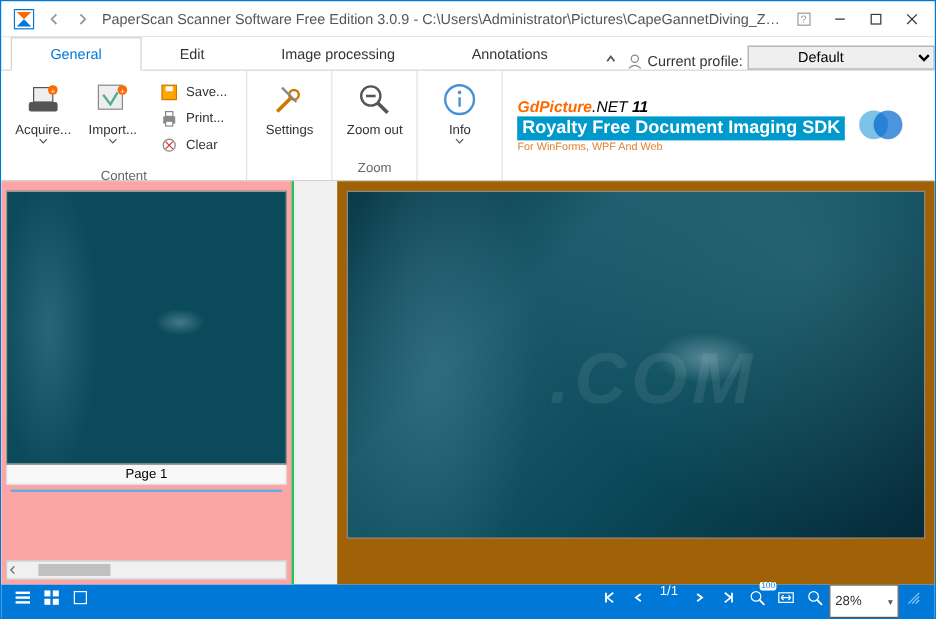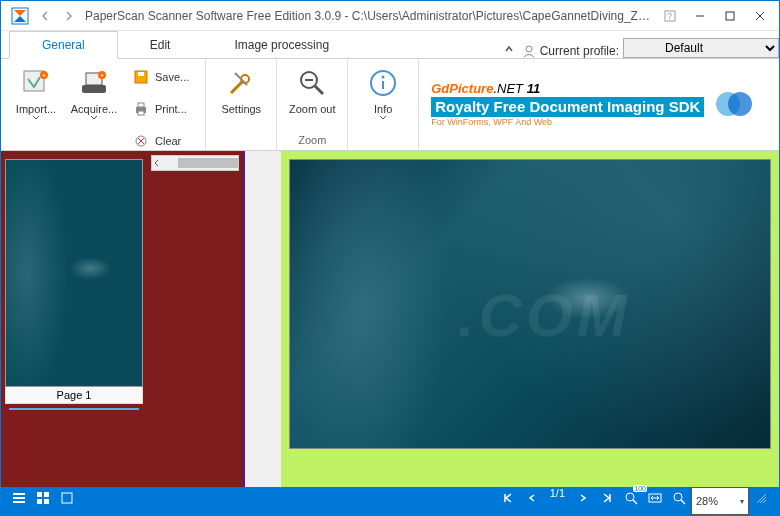--- a/index.html
+++ b/index.html
@@ -21,42 +21,42 @@
 .ribbon-tabs .profile-label { font-size: 12px; color: #333; padding-right: 4px; display: flex; align-items: center; gap: 4px; }
 .ribbon-tabs select { font-size: 12px; width: 156px; height: 20px; border: 1px solid #aaa; padding-left: 37px; }
 
 
 .ribbon { height: 92px; display: flex; border-bottom: 1px solid #d0d0d0; background: #fff; }
 .ribbon-group { display: flex; flex-direction: column; border-right: 1px solid #e0e0e0; }
 .ribbon-group .items { flex: 1; display: flex; align-items: flex-start; padding: 4px 6px; }
 .ribbon-group .label { text-align: center; font-size: 11px; color: #666; padding: 2px 0 4px; }
 .big-btn { width: 58px; display: flex; flex-direction: column; align-items: center; padding: 4px 2px; font-size: 11px; color: #333; cursor: pointer; }
 .big-btn .icon { width: 32px; height: 32px; margin-bottom: 4px; }
-.small-list { display: flex; flex-direction: column; gap: 12px; padding: 4px 6px; }
+.small-list { display: flex; flex-direction: column; gap: 2px; padding: 4px 6px; }
 .small-btn { display: flex; align-items: center; gap: 6px; font-size: 11px; color: #333; padding: 2px 4px; cursor: pointer; }
 .small-btn .icon { width: 16px; height: 16px; }
 .ad { flex: 1; display: flex; align-items: center; justify-content: flex-start; padding: 8px 12px; }
 .ad-box { display: flex; align-items: center; gap: 10px; }
 .ad-text { font-size: 10px; line-height: 1.2; }
 .ad-text .l1 { font-size: 13px; font-style: italic; }
 .ad-text .l1 b { font-weight: bold; }
 .ad-text .l2 { background: #0099cc; color: #fff; padding: 1px 4px; font-weight: bold; font-size: 15px; }
 .ad-text .l3 { color: #e08030; font-size: 9px; }
 .ad-logo { width: 40px; height: 40px; }
 
 
 .main { display: flex; height: 336px; background: #f0f0f0; }
-.sidebar { width: 244px; background: #7f1d1d; border-right: 2px solid #4c1d95; display: flex; flex-direction: row; }
+.sidebar { width: 244px; background: #fca5a5; border-right: 2px solid #22c55e; display: flex; flex-direction: column; }
 .thumb-area { flex: 1; padding: 8px 4px 0 4px; overflow: hidden; }
 .thumb { border: 1px solid #999; background: #0a4a5a; height: 228px; position: relative; }
 .thumb-label { text-align: center; font-size: 11px; padding: 2px 0; background: #f8f8f8; border: 1px solid #ddd; border-top: none; margin-bottom: 4px; }
 .hbar { height: 14px; border-top: 2px solid #5ab0e0; margin: 0 4px; }
 .hscroll { height: 16px; display: flex; align-items: center; margin: 4px; border: 1px solid #ccc; background: #f0f0f0; }
 .hscroll .thumb-handle { width: 60px; height: 10px; background: #c0c0c0; margin-left: 16px; }
-.viewer { flex: 1; background: #bef264; position: relative; overflow: hidden; margin-left: 36px; }
+.viewer { flex: 1; background: #a16207; position: relative; overflow: hidden; margin-left: 36px; }
 .viewer .image { position: absolute; left: 8px; top: 8px; right: 8px; height: 290px; background: linear-gradient(135deg, #0a3a4a 0%, #1a5a6a 30%, #0a4a5a 60%, #062a38 100%); border: 1px solid #888; }
 
 
 .viewer .image::before { content:""; position:absolute; inset:0; background:
   radial-gradient(ellipse 120px 280px at 15% 50%, rgba(60,120,140,0.6), transparent 70%),
   radial-gradient(ellipse 60px 30px at 62% 48%, rgba(200,230,240,0.35), transparent 70%),
   radial-gradient(circle at 80% 20%, rgba(180,220,230,0.15), transparent 50%);
 }
 .thumb::before { content:""; position:absolute; inset:0; background:
   radial-gradient(ellipse 60px 180px at 15% 50%, rgba(60,120,140,0.6), transparent 70%),
@@ -117,20 +117,21 @@
         <line x1="1" y1="1" x2="9" y2="9" stroke="#333"></line>
         <line x1="9" y1="1" x2="1" y2="9" stroke="#333"></line>
       </svg>
     </span>
 </div>
 
 <div class="ribbon-tabs">
   <div class="tab active">General</div>
   <div class="tab">Edit</div>
   <div class="tab">Image processing</div>
+  <div class="tab">Annotations</div>
   <div class="spacer"></div>
   <div class="collapse">
       <svg width="10" height="10">
         <path d="M2 7 L5 3 L8 7" stroke="#555" fill="none" stroke-width="1.5"></path>
       </svg>
     </div>
   <div class="profile-label">
     <svg width="14" height="14">
         <circle cx="7" cy="5" r="3" fill="none" stroke="#888"></circle>
         <path d="M2 13 Q7 8 12 13" fill="none" stroke="#888"></path>
@@ -141,41 +142,41 @@
     <option>Default</option>
   </select>
 </div>
 
 <div class="ribbon">
   <div class="ribbon-group">
     <div class="items">
       <div class="big-btn">
         <span class="icon">
             <svg viewBox="0 0 32 32">
+              <rect x="4" y="18" width="24" height="8" rx="2" fill="#555"></rect>
+              <rect x="8" y="6" width="16" height="12" fill="#eee" stroke="#555"></rect>
+              <circle cx="24" cy="8" r="4" fill="#ff6a00"></circle>
+              <text x="22" y="11" font-size="7" fill="#fff">+</text>
+            </svg>
+          </span>
+        <span>Acquire...</span>
+        <svg width="8" height="5">
+            <path d="M1 1 L4 4 L7 1" stroke="#555" fill="none"></path>
+          </svg>
+      </div>
+      <div class="big-btn">
+        <span class="icon">
+            <svg viewBox="0 0 32 32">
               <rect x="4" y="4" width="20" height="20" fill="#eee" stroke="#888"></rect>
               <path d="M8 12 L14 20 L20 10" stroke="#5a9" fill="none" stroke-width="2"></path>
               <circle cx="24" cy="8" r="4" fill="#ff6a00"></circle>
               <text x="22" y="11" font-size="7" fill="#fff">+</text>
             </svg>
           </span>
         <span>Import...</span>
-        <svg width="8" height="5">
-            <path d="M1 1 L4 4 L7 1" stroke="#555" fill="none"></path>
-          </svg>
-      </div>
-      <div class="big-btn">
-        <span class="icon">
-            <svg viewBox="0 0 32 32">
-              <rect x="4" y="18" width="24" height="8" rx="2" fill="#555"></rect>
-              <rect x="8" y="6" width="16" height="12" fill="#eee" stroke="#555"></rect>
-              <circle cx="24" cy="8" r="4" fill="#ff6a00"></circle>
-              <text x="22" y="11" font-size="7" fill="#fff">+</text>
-            </svg>
-          </span>
-        <span>Acquire...</span>
         <svg width="8" height="5">
             <path d="M1 1 L4 4 L7 1" stroke="#555" fill="none"></path>
           </svg>
       </div>
       <div class="small-list">
         <div class="small-btn">
           <span class="icon">
               <svg viewBox="0 0 16 16">
                 <rect x="2" y="2" width="12" height="12" fill="#ffa500" stroke="#c70"></rect>
                 <rect x="5" y="3" width="6" height="4" fill="#fff"></rect>

